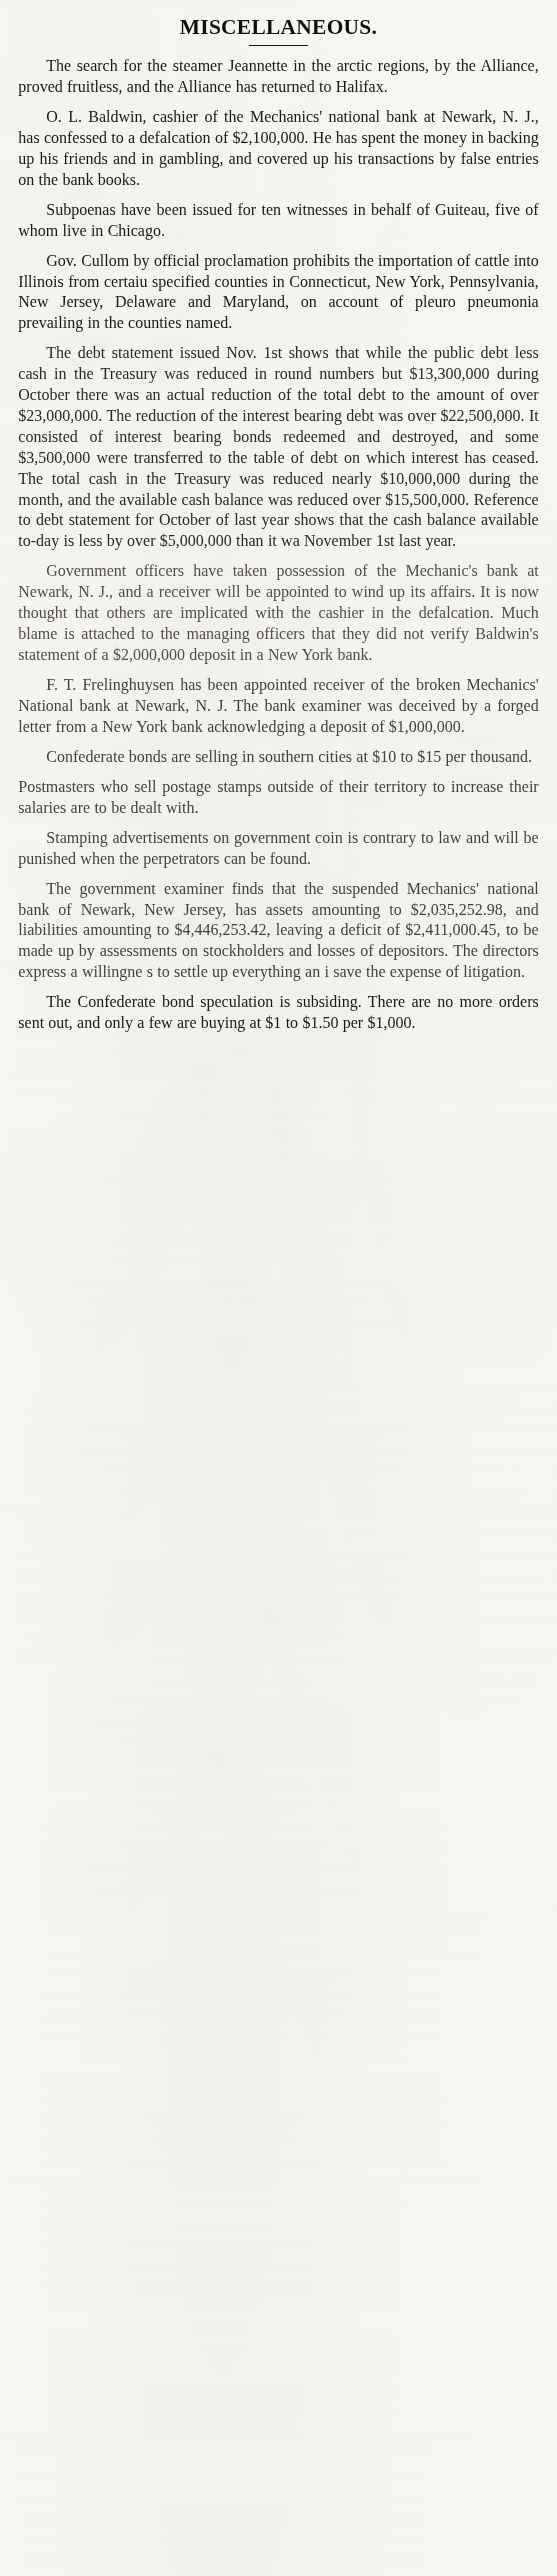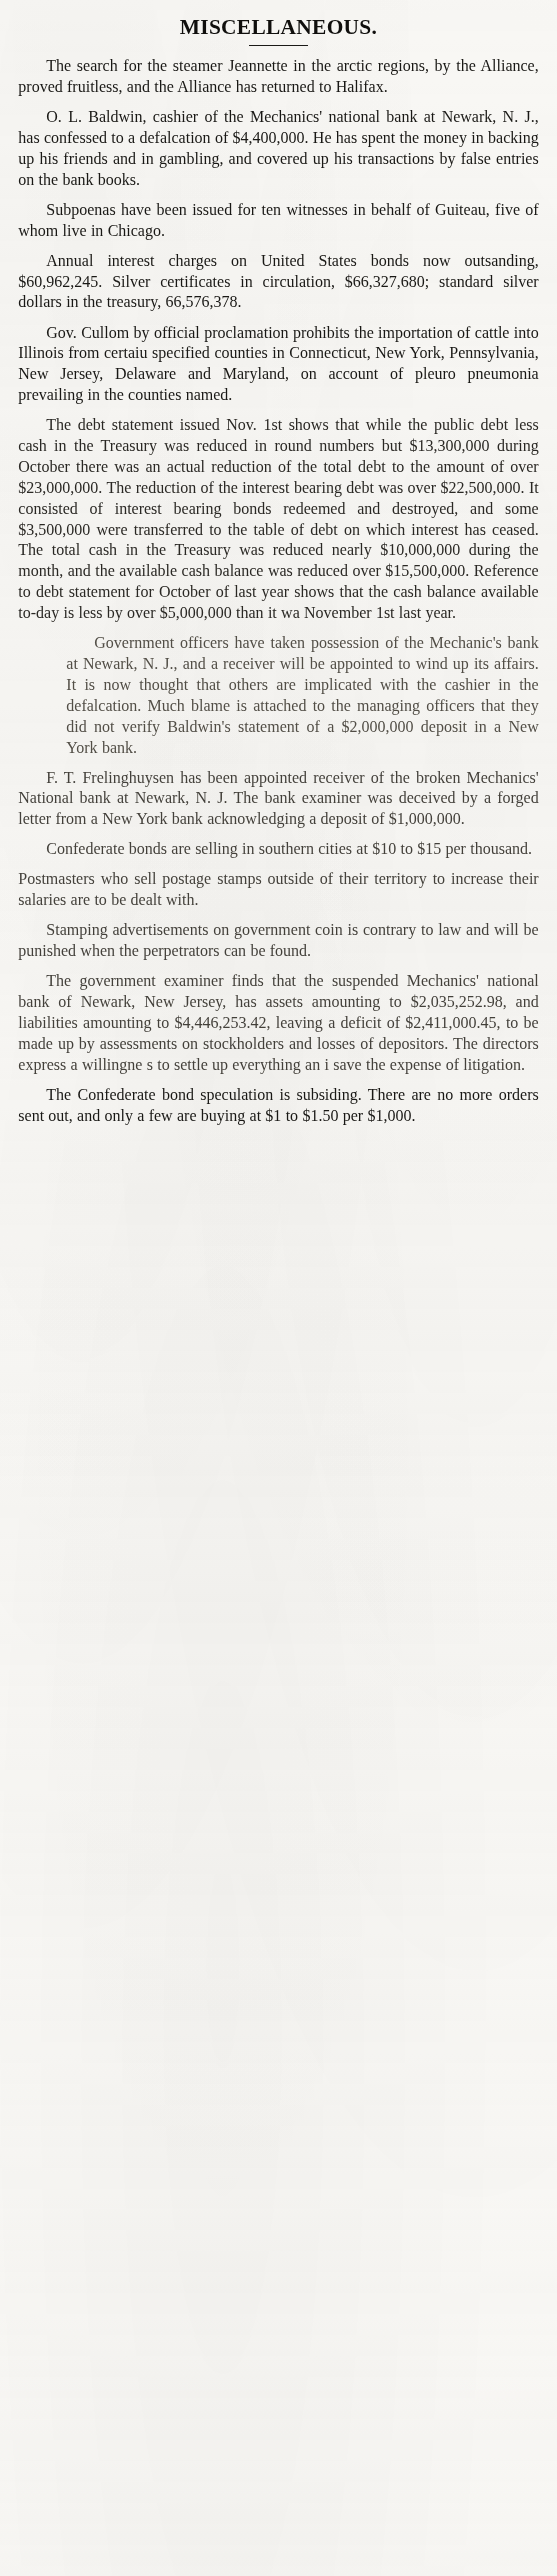--- a/index.html
+++ b/index.html
@@ -64,36 +64,35 @@
     text-indent: 28px;
     text-align: justify;
     text-justify: inter-word;
     word-spacing: 0.3px;
     color: #191815;
     font-family: Liberation Serif, serif;
   }
   
   p.fade1 { color: #2a2824; margin-top: 8px; }
   p.fade2 { color: #3a3731; opacity: 0.95; }
-  p.fade3 { color: #46423a; opacity: 0.93; margin-left: 48px; }
+  p.fade3 { color: #46423a; opacity: 0.93; }
   p.noindent { text-indent: 0; }
 </style>
 </head>
 <body>
 
 <div id="page">
   <div class="column">
 
     <h1 class="headline">MISCELLANEOUS.</h1>
     <div class="rule"></div>
 
     <p class="para">The search for the steamer Jeannette in the arctic regions, by the Alliance, proved fruitless, and the Alliance has returned to Halifax.</p>
-    <p class="para">O. L. Baldwin, cashier of the Mechanics' national bank at Newark, N. J., has confessed to a defalcation of $4,400,000. He has spent the money in backing up his friends and in gambling, and covered up his transactions by false entries on the bank books.</p>
+    <p class="para">O. L. Baldwin, cashier of the Mechanics' national bank at Newark, N. J., has confessed to a defalcation of $2,100,000. He has spent the money in backing up his friends and in gambling, and covered up his transactions by false entries on the bank books.</p>
     <p class="para">Subpoenas have been issued for ten witnesses in behalf of Guiteau, five of whom live in Chicago.</p>
-    <p class="para">Annual interest charges on United States bonds now outsanding, $60,962,245. Silver certificates in circulation, $66,327,680; standard silver dollars in the treasury, 66,576,378.</p>
     <p class="para">Gov. Cullom by official proclamation prohibits the importation of cattle into Illinois from certaiu specified counties in Connecticut, New York, Pennsylvania, New Jersey, Delaware and Maryland, on account of pleuro pneumonia prevailing in the counties named.</p>
     <p class="para fade1">The debt statement issued Nov. 1st shows that while the public debt less cash in the Treasury was reduced in round numbers but $13,300,000 during October there was an actual reduction of the total debt to the amount of over $23,000,000. The reduction of the interest bearing debt was over $22,500,000. It consisted of interest bearing bonds redeemed and destroyed, and some $3,500,000 were transferred to the table of debt on which interest has ceased. The total cash in the Treasury was reduced nearly $10,000,000 during the month, and the available cash balance was reduced over $15,500,000. Reference to debt statement for October of last year shows that the cash balance available to-day is less by over $5,000,000 than it wa November 1st last year.</p>
     <p class="para fade3">Government officers have taken possession of the Mechanic's bank at Newark, N. J., and a receiver will be appointed to wind up its affairs. It is now thought that others are implicated with the cashier in the defalcation. Much blame is attached to the managing officers that they did not verify Baldwin's statement of a $2,000,000 deposit in a New York bank.</p>
     <p class="para fade2">F. T. Frelinghuysen has been appointed receiver of the broken Mechanics' National bank at Newark, N. J. The bank examiner was deceived by a forged letter from a New York bank acknowledging a deposit of $1,000,000.</p>
     <p class="para fade2">Confederate bonds are selling in southern cities at $10 to $15 per thousand.</p>
     <p class="para fade2 noindent">Postmasters who sell postage stamps outside of their territory to increase their salaries are to be dealt with.</p>
     <p class="para fade2">Stamping advertisements on government coin is contrary to law and will be punished when the perpetrators can be found.</p>
     <p class="para fade2">The government examiner finds that the suspended Mechanics' national bank of Newark, New Jersey, has assets amounting to $2,035,252.98, and liabilities amounting to $4,446,253.42, leaving a deficit of $2,411,000.45, to be made up by assessments on stockholders and losses of depositors. The directors express a willingne s to settle up everything an i save the expense of litigation.</p>
     <p class="para">The Confederate bond speculation is subsiding. There are no more orders sent out, and only a few are buying at $1 to $1.50 per $1,000.</p>
 

